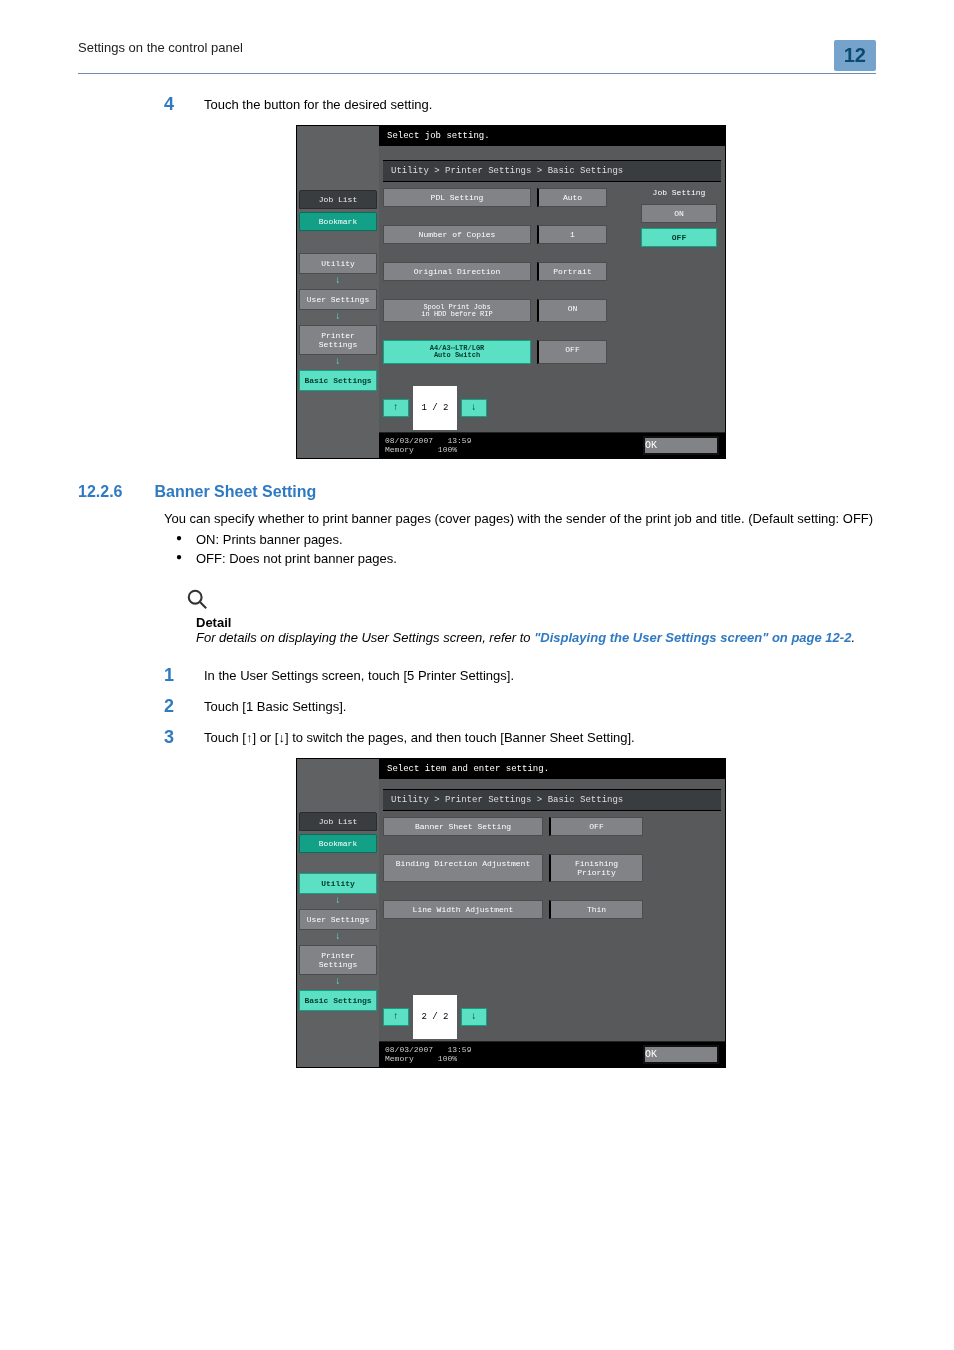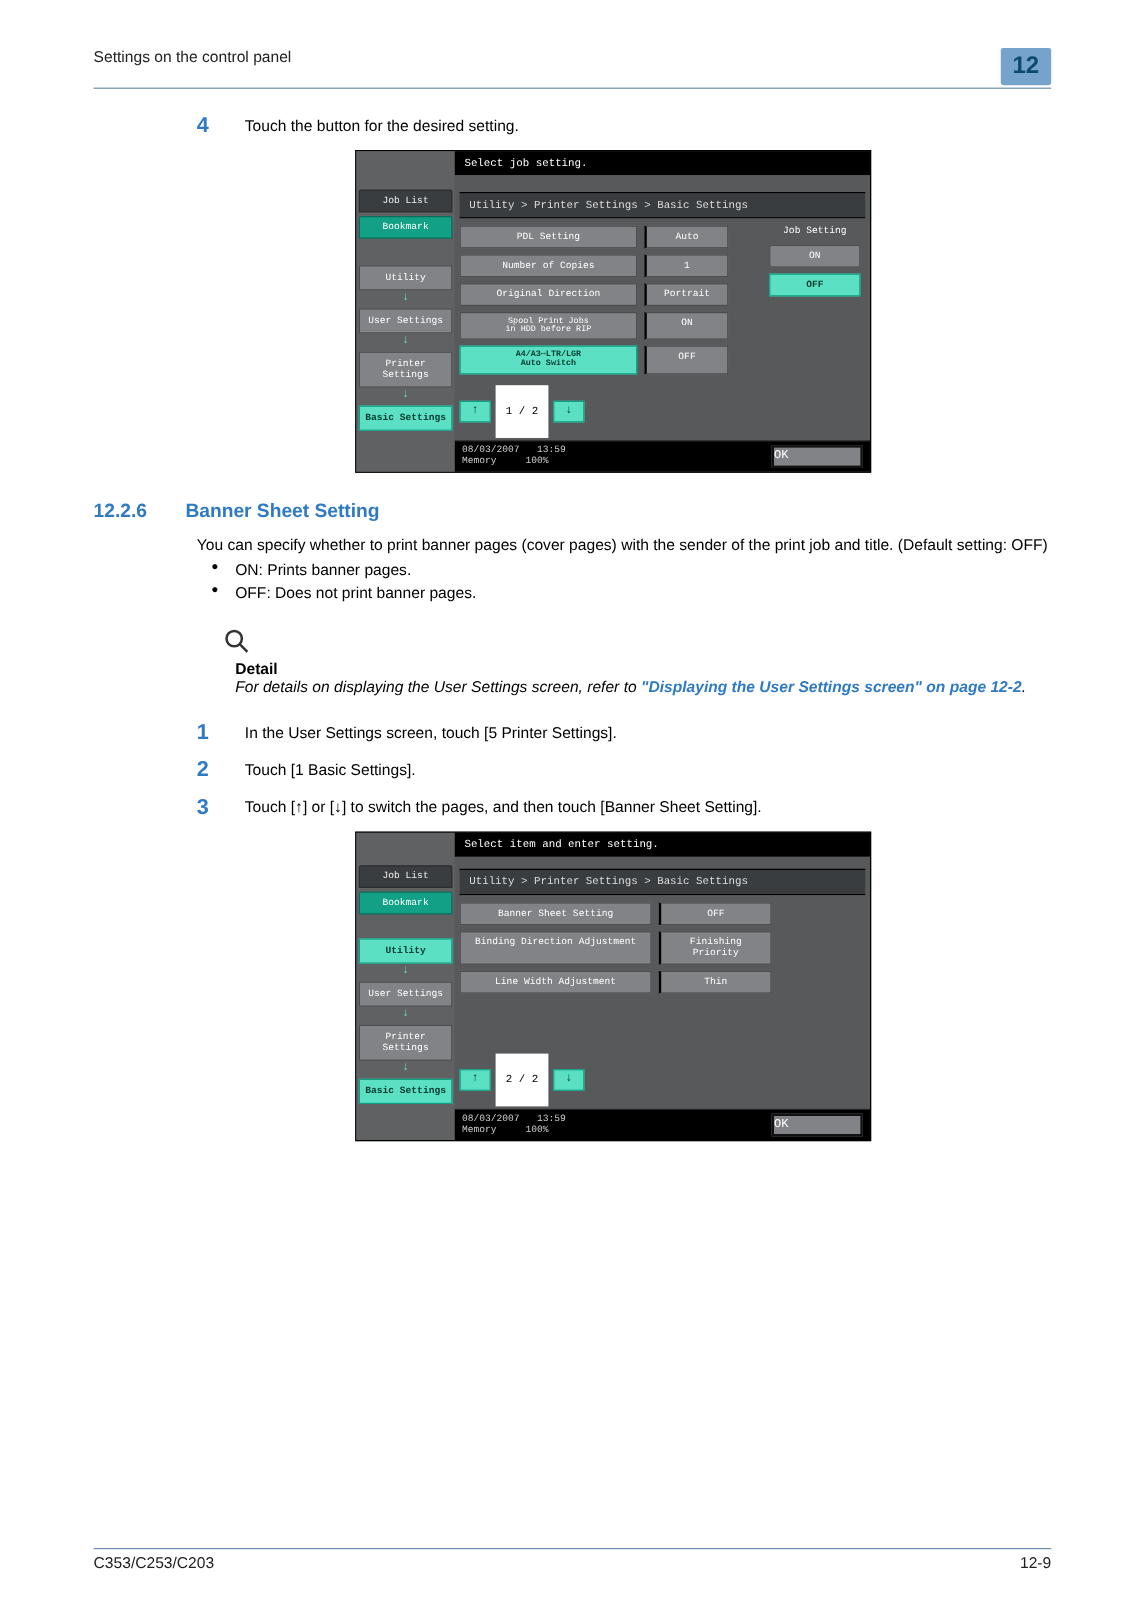--- a/index.html
+++ b/index.html
@@ -127,21 +127,21 @@
     font-size: 9px;
     border-top: 1px solid #000;
     border-bottom: 1px solid #000;
     margin: 0 4px;
   }
   .sr-body {
     background: #58595b;
     padding: 6px 4px 2px 4px;
     display: flex;
     flex-direction: column;
-    gap: 5px;
+    gap: 18px;
     position: relative;
   }
   .row {
     display: flex;
     gap: 6px;
   }
   .btn {
     background: #818386;
     border: 1px solid #4a4c4e;
     color: #fff;
@@ -440,17 +440,13 @@
               <span>Memory</span>&nbsp;&nbsp;&nbsp;&nbsp;&nbsp;<span>100%</span>
             </div>
             <div class="ok-large">OK</div>
           </div>
         </div>
       </div>
     </div>
 
   </div>
 
-  <div class="footer">
-    <div>C353/C253/C203</div>
-    <div>12-9</div>
-  </div>
 </div>
 
 </body></html>

